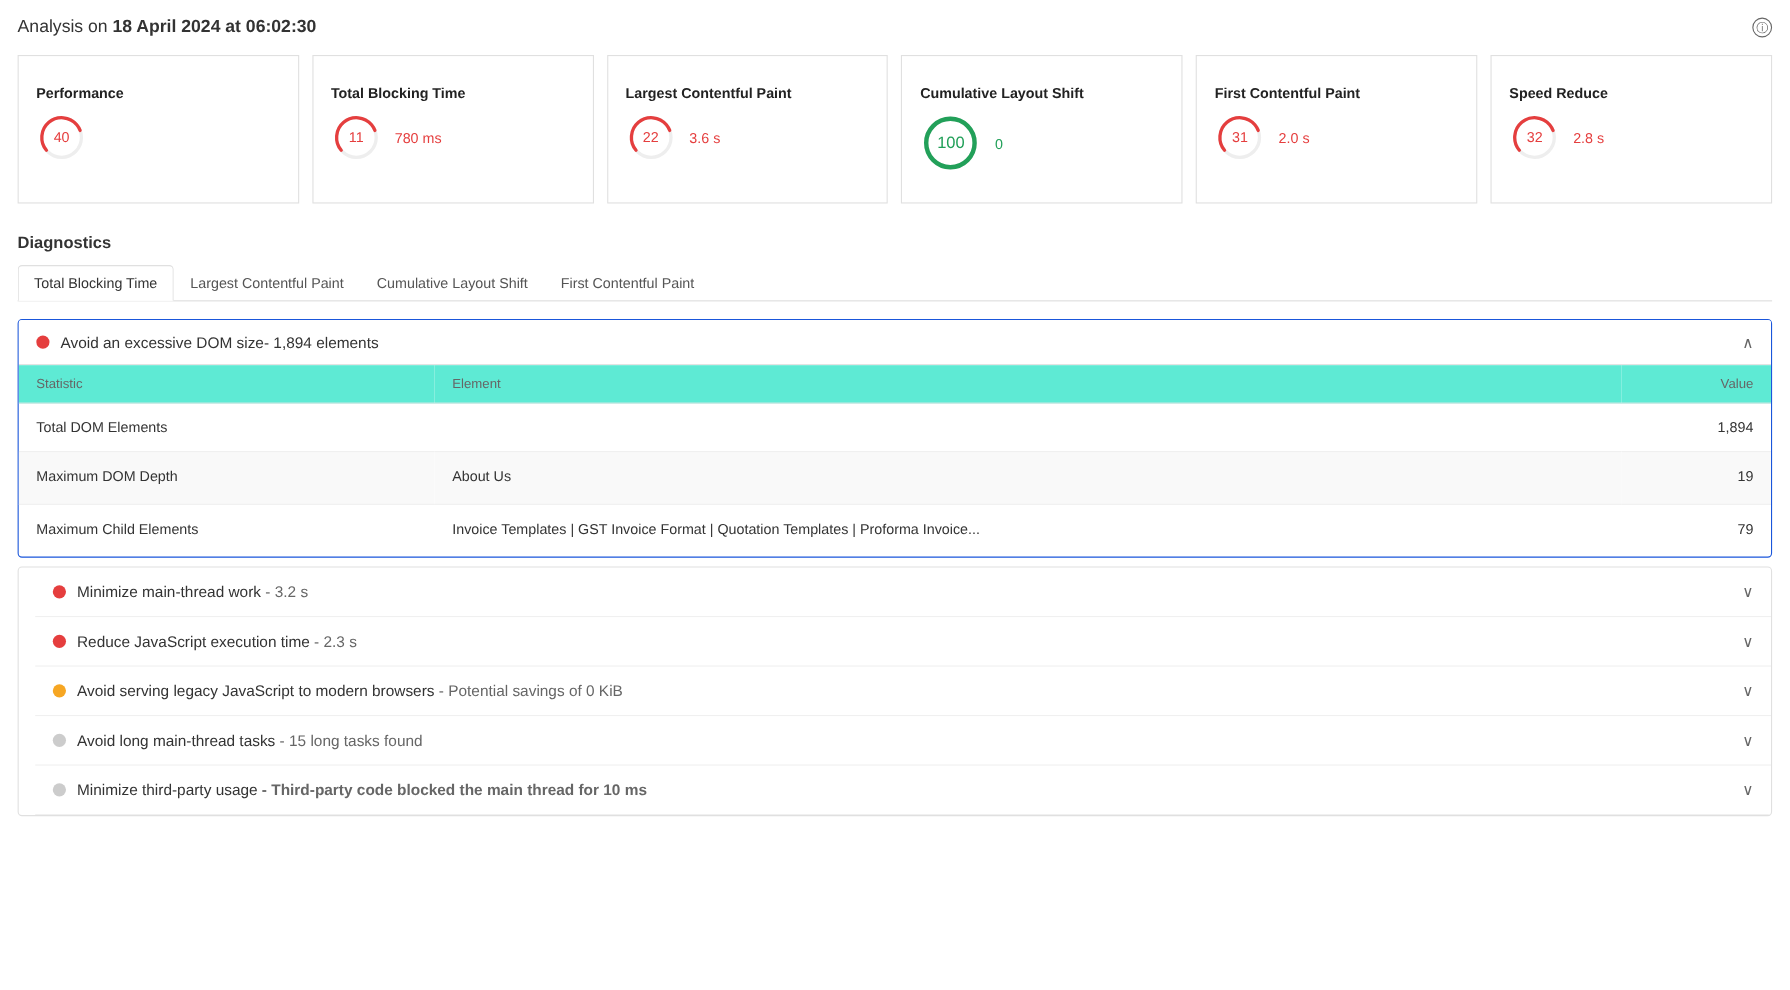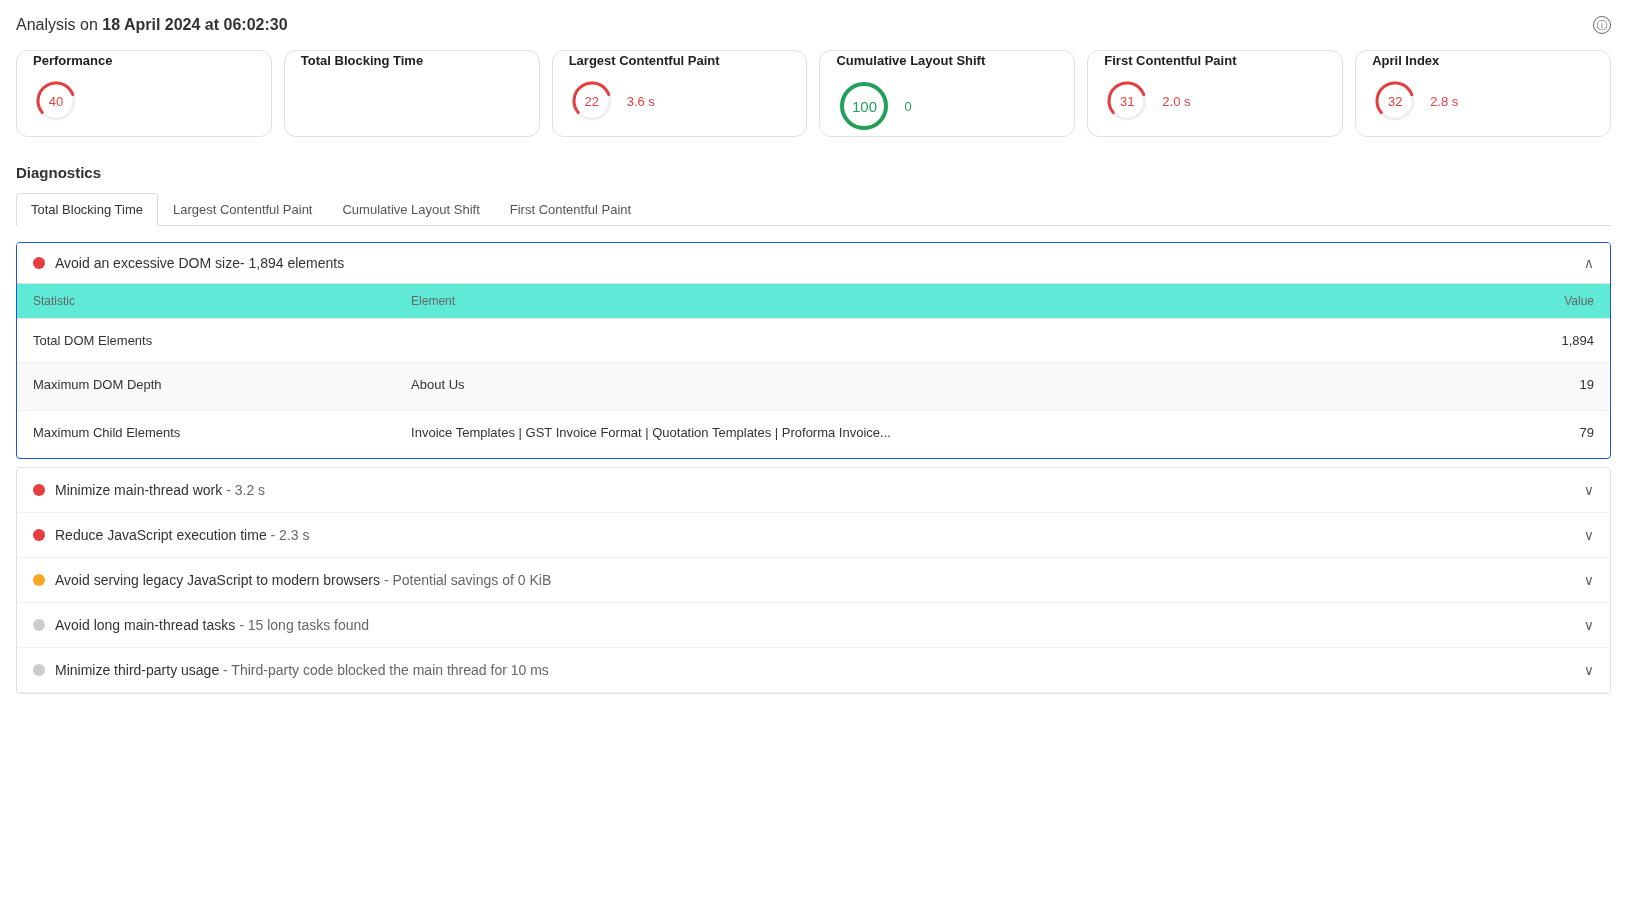--- a/index.html
+++ b/index.html
@@ -7,21 +7,21 @@
     
     .page { padding: 16px; }
     
     .header { display: flex; align-items: center; justify-content: space-between; margin-bottom: 16px; }
     .header-title { font-size: 16px; color: #333; text-align: right; }
     .header-title strong { font-weight: 700; }
     .info-icon { width: 18px; height: 18px; border: 1.5px solid #666; border-radius: 50%; display: flex; align-items: center; justify-content: center; font-size: 11px; color: #666; cursor: pointer; }
     
     
     .metrics-row { display: flex; gap: 12px; margin-bottom: 20px; }
-    .metric-card { flex: 1; border: 1px solid #e0e0e0; border-radius: 12px; padding: 2px 16px; min-width: 0; }
+    .metric-card { flex: 1; border: 1px solid #e0e0e0; border-radius: 0; padding: 26px 16px; min-width: 0; }
     .metric-title { font-size: 13px; font-weight: 600; color: #222; margin-bottom: 10px; }
     .metric-body { display: flex; align-items: center; gap: 8px; }
     
     
     .gauge-wrap { position: relative; display: inline-block; }
     .gauge-svg { display: block; }
     
     .metric-value { font-size: 13px; color: #e53e3e; margin-left: 4px; }
     .metric-value.green { color: #22a059; }
     
@@ -52,21 +52,21 @@
     .diag-table td { padding: 14px 16px; font-size: 13px; border-bottom: 1px solid #f0f0f0; vertical-align: top; }
     .diag-table td:last-child { text-align: right; color: #333; }
     .diag-table tr:last-child td { border-bottom: none; }
     .diag-table tr:nth-child(even) { background: #f9f9f9; }
     .element-text { color: #333; margin-bottom: 4px; font-size: 13px; }
     .element-code { color: #1a56db; font-size: 12px; font-family: monospace; }
     
     
     .accordion-simple { display: flex; align-items: center; justify-content: space-between; padding: 14px 16px; border-bottom: 1px solid #f0f0f0; cursor: pointer; }
     .accordion-simple-left { display: flex; align-items: center; }
-    .accordion-list { border: 1px solid #e0e0e0; border-radius: 4px; overflow: hidden; margin-bottom: 0; }
+    .accordion-list { border: 1px solid #e0e0e0; border-radius: 4px; overflow: hidden; margin-bottom: 0; padding-left: 15px; }
   </style>
 </head>
 <body>
 
 <div class="page">
 
   <div class="header">
     <div class="header-title">
       <span>Analysis on </span><strong>18 April 2024 at 06:02:30</strong>
     </div>
@@ -82,20 +82,30 @@
           <circle cx="23" cy="23" r="18" fill="none" stroke="#eee" stroke-width="3"></circle>
           <circle cx="23" cy="23" r="18" fill="none" stroke="#e53e3e" stroke-width="3" stroke-dasharray="62.20353454107791 113.09733552923255" stroke-dashoffset="0" stroke-linecap="round" transform="rotate(-220 23 23)"></circle>
         </svg>
         <span style="position:absolute;left:50%;top:50%;transform:translate(-50%,-50%);font-size:13px;font-weight:400;color:#e53e3e;">40</span>
       </div>
 
     </div>
   </div>
       <div class="metric-card">
     <div class="metric-title">Total Blocking Time</div>
+    <div class="metric-body">
+      <div class="gauge-wrap " style="position:relative;width:46px;height:46px;">
+        <svg class="gauge-svg" width="46" height="46">
+          <circle cx="23" cy="23" r="18" fill="none" stroke="#eee" stroke-width="3"></circle>
+          <circle cx="23" cy="23" r="18" fill="none" stroke="#e53e3e" stroke-width="3" stroke-dasharray="62.20353454107791 113.09733552923255" stroke-dashoffset="0" stroke-linecap="round" transform="rotate(-220 23 23)"></circle>
+        </svg>
+        <span style="position:absolute;left:50%;top:50%;transform:translate(-50%,-50%);font-size:13px;font-weight:400;color:#e53e3e;">11</span>
+      </div>
+      <span class="metric-value ">780 ms</span>
+    </div>
   </div>
       <div class="metric-card">
     <div class="metric-title">Largest Contentful Paint</div>
     <div class="metric-body">
       <div class="gauge-wrap " style="position:relative;width:46px;height:46px;">
         <svg class="gauge-svg" width="46" height="46">
           <circle cx="23" cy="23" r="18" fill="none" stroke="#eee" stroke-width="3"></circle>
           <circle cx="23" cy="23" r="18" fill="none" stroke="#e53e3e" stroke-width="3" stroke-dasharray="62.20353454107791 113.09733552923255" stroke-dashoffset="0" stroke-linecap="round" transform="rotate(-220 23 23)"></circle>
         </svg>
         <span style="position:absolute;left:50%;top:50%;transform:translate(-50%,-50%);font-size:13px;font-weight:400;color:#e53e3e;">22</span>
@@ -123,21 +133,21 @@
         <svg class="gauge-svg" width="46" height="46">
           <circle cx="23" cy="23" r="18" fill="none" stroke="#eee" stroke-width="3"></circle>
           <circle cx="23" cy="23" r="18" fill="none" stroke="#e53e3e" stroke-width="3" stroke-dasharray="62.20353454107791 113.09733552923255" stroke-dashoffset="0" stroke-linecap="round" transform="rotate(-220 23 23)"></circle>
         </svg>
         <span style="position:absolute;left:50%;top:50%;transform:translate(-50%,-50%);font-size:13px;font-weight:400;color:#e53e3e;text-align:center;">31</span>
       </div>
       <span class="metric-value ">2.0 s</span>
     </div>
   </div>
       <div class="metric-card">
-    <div class="metric-title">April Index</div>
+    <div class="metric-title">Speed Reduce</div>
     <div class="metric-body">
       <div class="gauge-wrap " style="position:relative;width:46px;height:46px;">
         <svg class="gauge-svg" width="46" height="46">
           <circle cx="23" cy="23" r="18" fill="none" stroke="#eee" stroke-width="3"></circle>
           <circle cx="23" cy="23" r="18" fill="none" stroke="#e53e3e" stroke-width="3" stroke-dasharray="62.20353454107791 113.09733552923255" stroke-dashoffset="0" stroke-linecap="round" transform="rotate(-220 23 23)"></circle>
         </svg>
         <span style="position:absolute;left:50%;top:50%;transform:translate(-50%,-50%);font-size:13px;font-weight:400;color:#e53e3e;">32</span>
       </div>
       <span class="metric-value ">2.8 s</span>
     </div>
@@ -225,21 +235,21 @@
         <div class="accordion-simple">
     <div class="accordion-simple-left">
       <div class="accordion-dot dot-gray" style="margin-right:10px;"></div>
       <span class="accordion-label">Avoid long main-thread tasks<span style="color:#666;font-weight:300;"> - 15 long tasks found</span></span>
     </div>
     <span class="chevron">∨</span>
   </div>
         <div class="accordion-simple">
     <div class="accordion-simple-left">
       <div class="accordion-dot dot-gray" style="margin-right:10px;"></div>
-      <span class="accordion-label">Minimize third-party usage<span style="color:#666;font-weight:400;"> - Third-party code blocked the main thread for 10 ms</span></span>
+      <span class="accordion-label">Minimize third-party usage<span style="color:#666;font-weight:700;"> - Third-party code blocked the main thread for 10 ms</span></span>
     </div>
     <span class="chevron">∨</span>
   </div>
       </div>
 
   </div>
 
 </div>
 
 </body></html>

